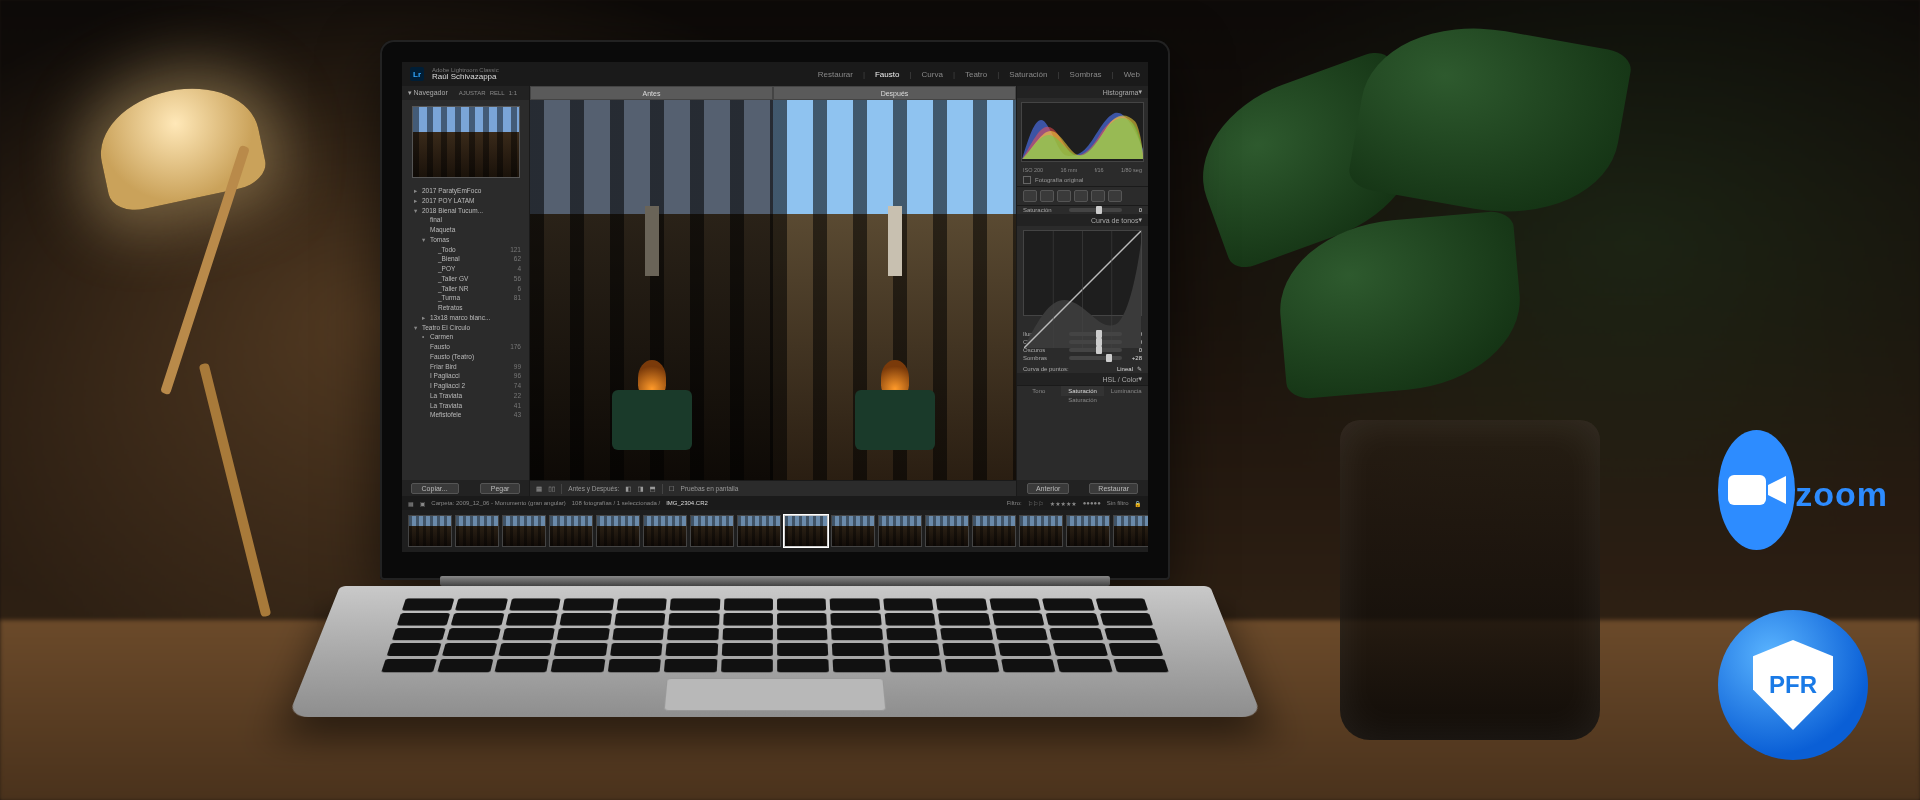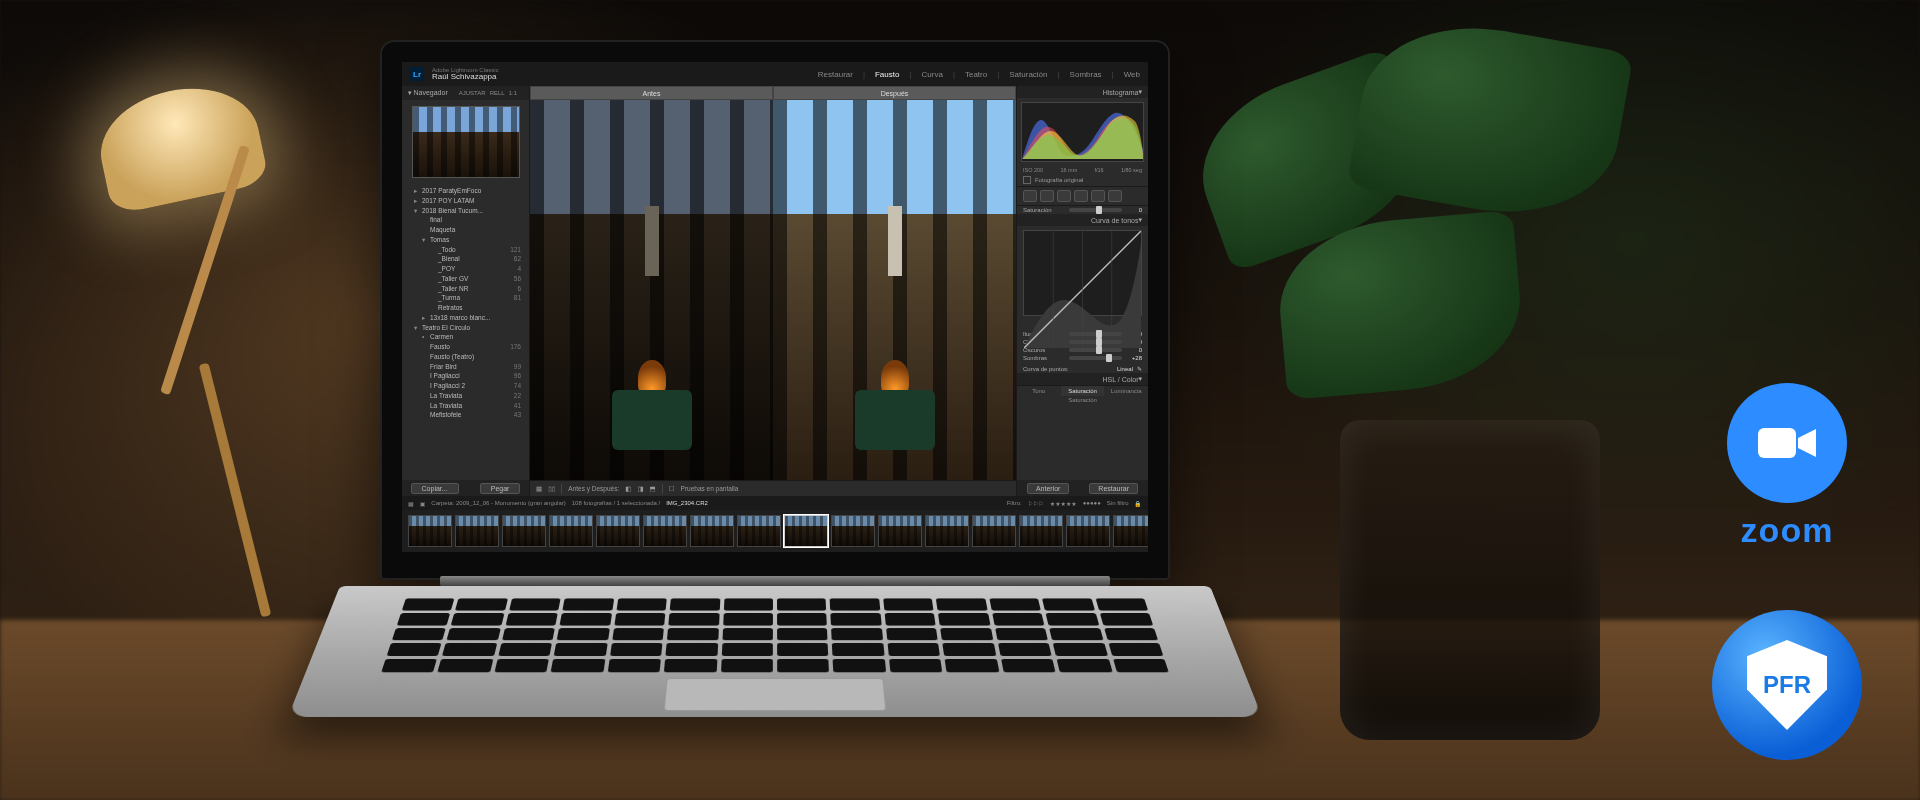--- a/index.html
+++ b/index.html
@@ -95,21 +95,21 @@
   .prev-reset{height:16px;background:#222;display:flex;justify-content:space-around;align-items:center;}
   .prev-reset button{background:#3a3a3a;border:1px solid #555;color:#bbb;font-size:7px;padding:1px 8px;border-radius:2px;cursor:pointer;}
   
   .lr-status{height:14px;background:#1a1a1a;display:flex;align-items:center;padding:0 6px;font-size:6px;color:#888;gap:6px;}
   .lr-status .grow{flex:1;}
   .filmstrip{height:42px;background:#1e1e1e;display:flex;align-items:center;gap:3px;padding:3px 6px;overflow:hidden;}
   .filmstrip .fthumb{width:44px;height:32px;background:linear-gradient(180deg,#6a8aaa 0%,#6a8aaa 35%,#2a2014 35%,#120c08 100%);border:1px solid #444;position:relative;flex:none;cursor:pointer;}
   .filmstrip .fthumb::after{content:"";position:absolute;inset:0;background:repeating-linear-gradient(90deg,rgba(0,0,0,0.4) 0 3px,transparent 3px 7px);}
   .filmstrip .fthumb.sel{border-color:#ccc;box-shadow:0 0 0 1px #fff;}
   
-  .badge{position:absolute;right:48px;width:170px;display:flex;flex-direction:column;align-items:center;}
+  .badge{position:absolute;right:32px;width:170px;display:flex;flex-direction:row;align-items:center;}
   .badge.zoom{bottom:250px;}
   .badge.pfr{bottom:40px;}
   .zoom-circ{width:120px;height:120px;border-radius:50%;background:#2d8cff;display:flex;align-items:center;justify-content:center;}
   .zoom-circ svg{width:70px;height:50px;}
   .zoom-txt{margin-top:8px;font-size:34px;font-weight:600;color:#2d8cff;letter-spacing:1px;}
   .pfr-circ{width:150px;height:150px;border-radius:50%;background:radial-gradient(circle at 35% 30%,#5ab4ff,#0a5fd6 70%);display:flex;align-items:center;justify-content:center;position:relative;}
   .pfr-shield{width:80px;height:90px;background:#fff;clip-path:polygon(50% 0,100% 18%,100% 55%,50% 100%,0 55%,0 18%);display:flex;align-items:center;justify-content:center;}
   .pfr-shield span{color:#1a7ae6;font-weight:800;font-size:24px;}
 </style>
 </head>

